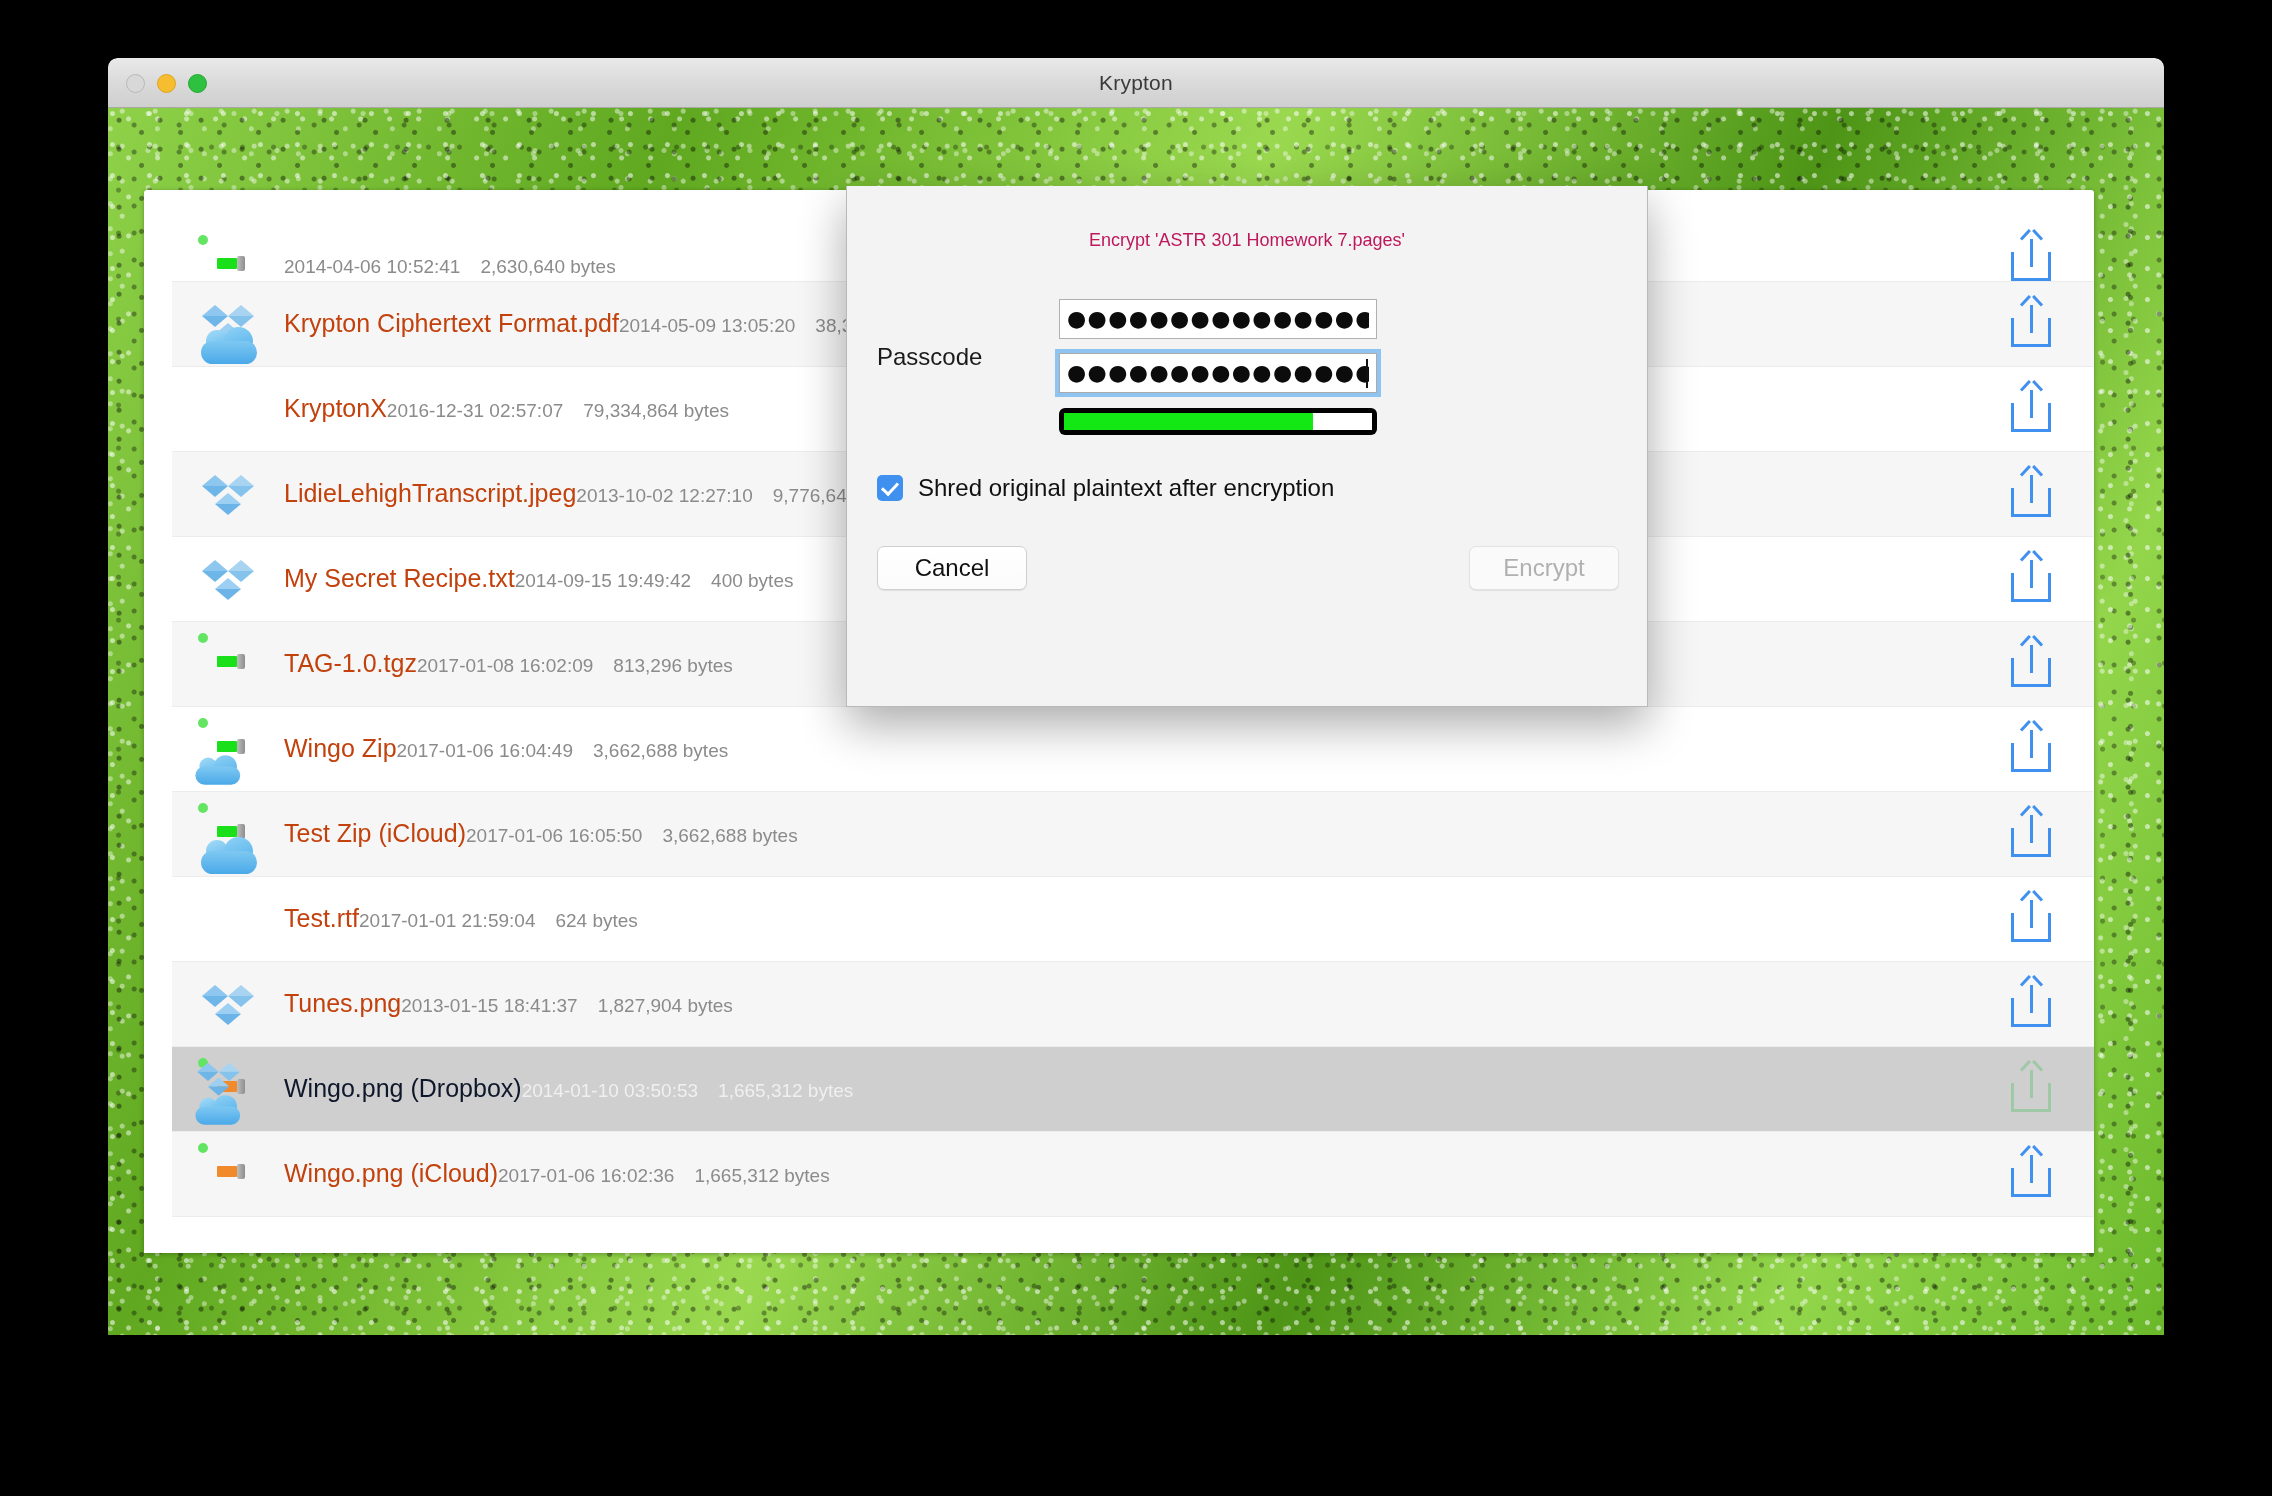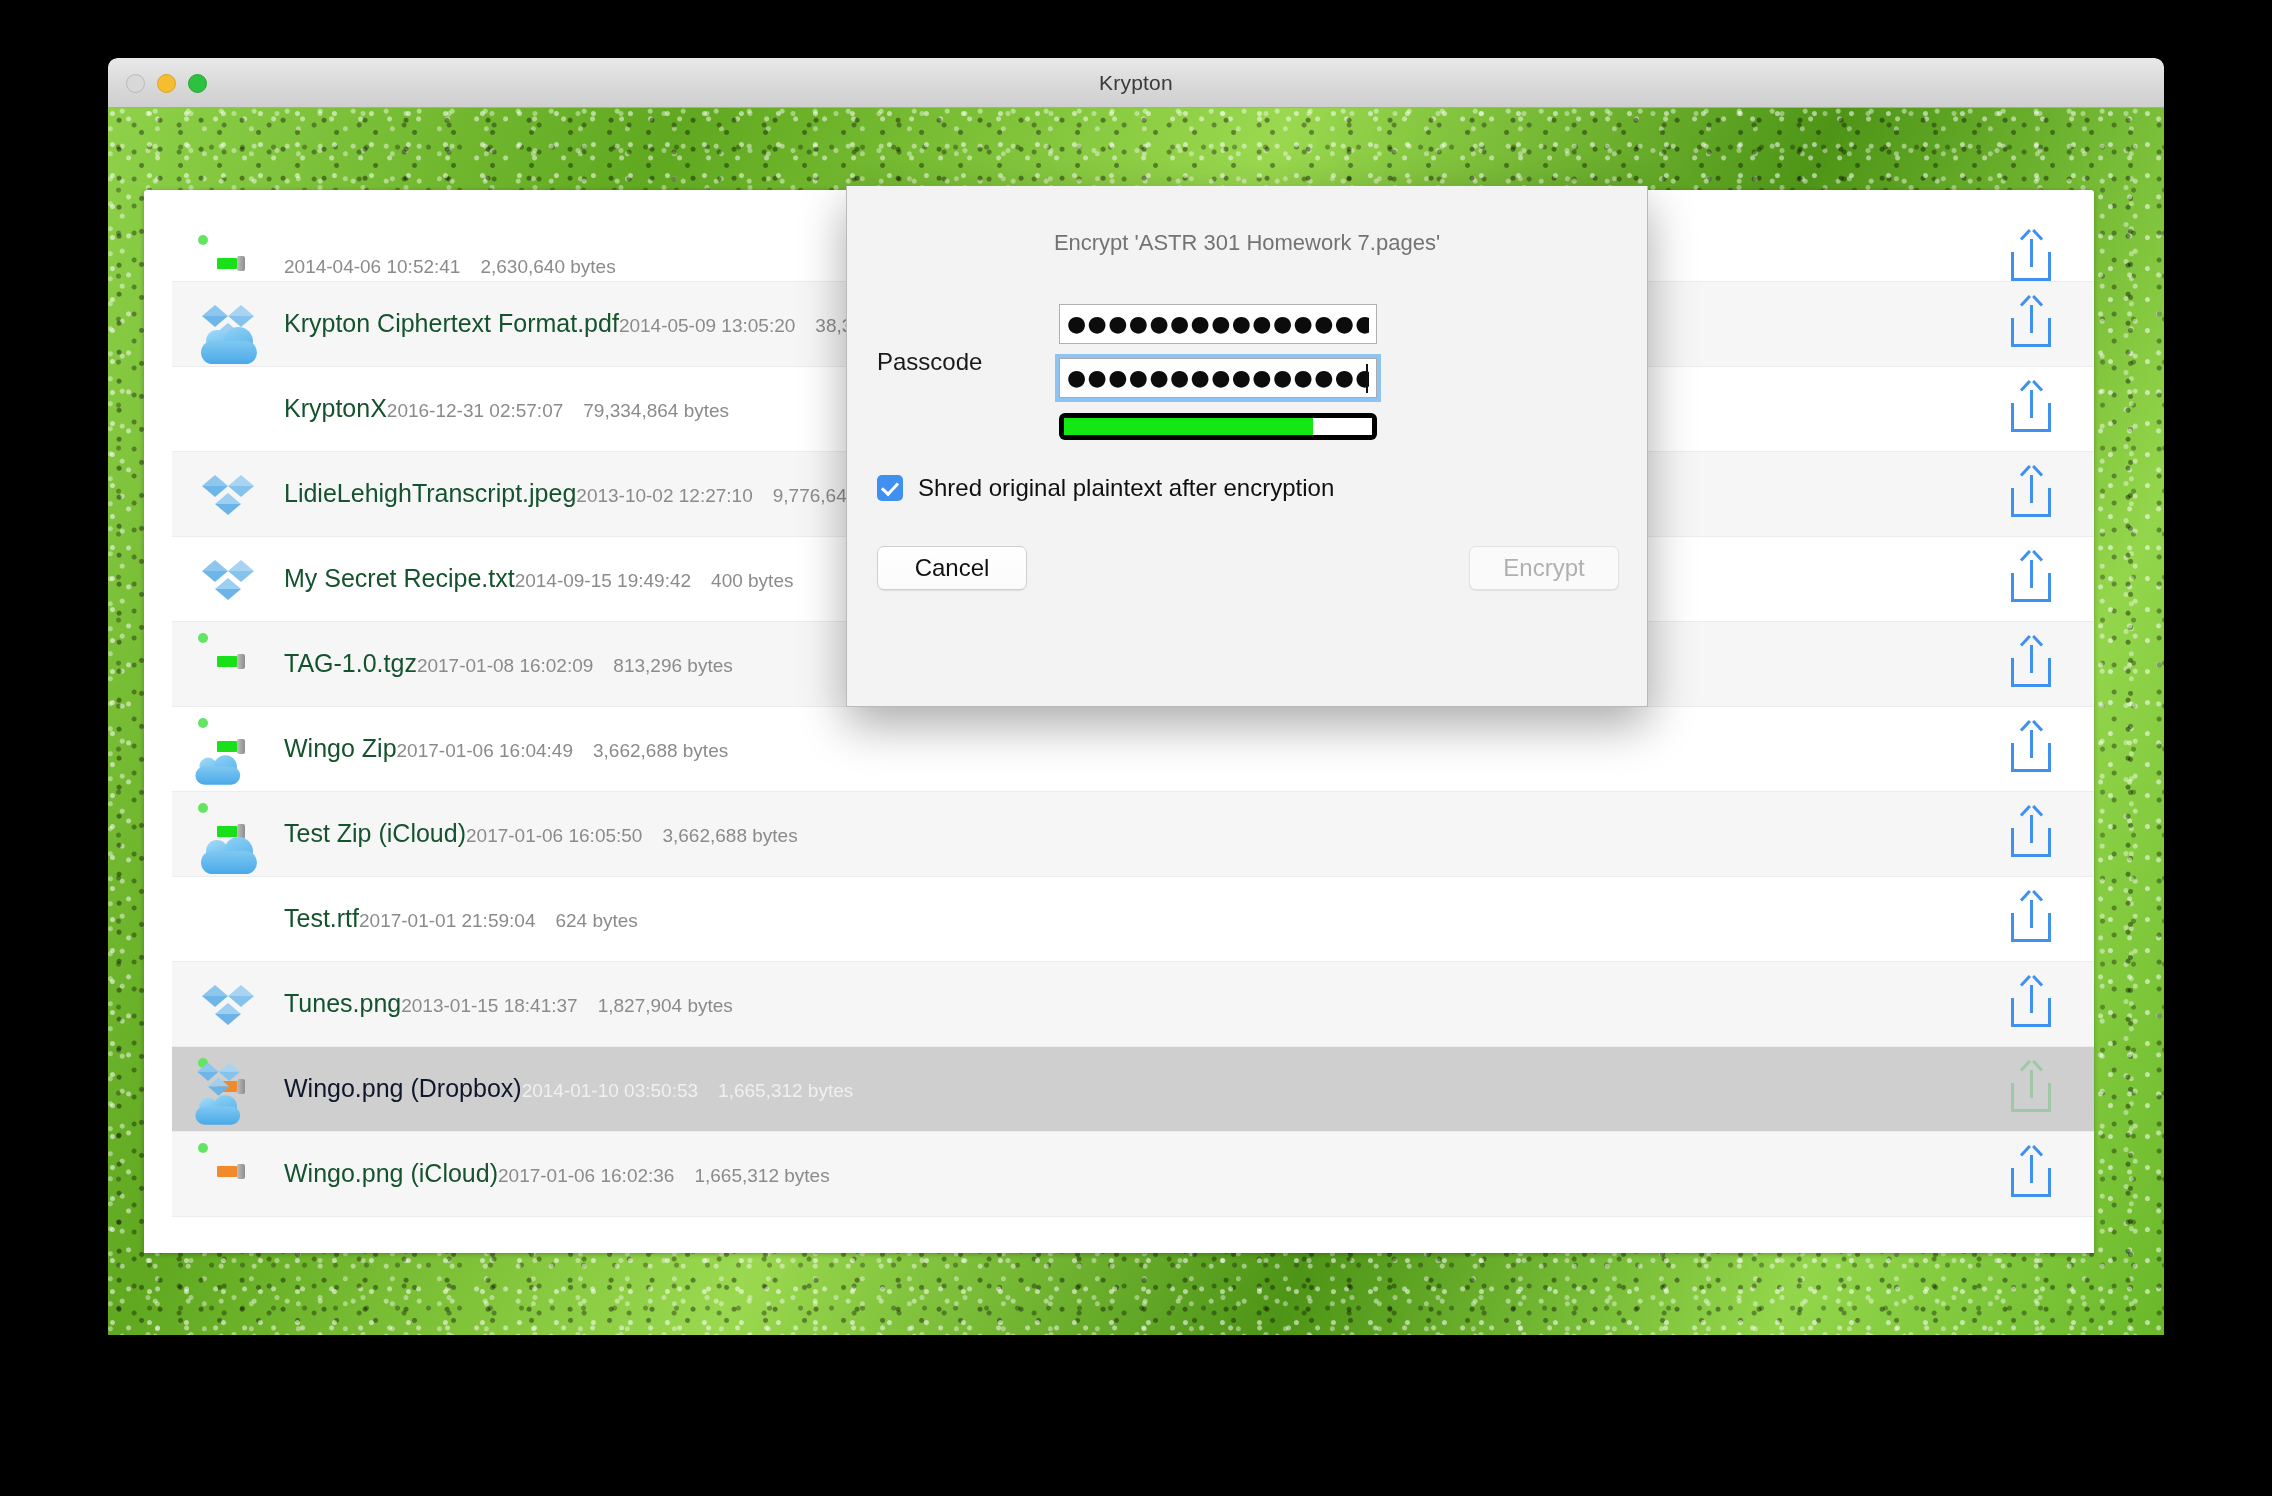--- a/index.html
+++ b/index.html
@@ -89,21 +89,21 @@
   .row.alt { background:#f6f6f6; }
   .row.clipped { height:40px; align-items:flex-end; }
   .row.selected { background:#cfcfcf; }
 
   .row-icon {
     position:relative; width:62px; height:62px; margin-left:26px; flex:0 0 62px;
   }
   .row.clipped .row-icon { margin-bottom:-16px; }
   .row-text { margin-left:24px; flex:1 1 auto; min-width:0; }
   .row-name {
-    font-size:25px; color:#14532d; line-height:30px; white-space:nowrap;
+    font-size:25px; color:#c2410c; line-height:30px; white-space:nowrap;
   }
   .row.selected .row-name { color:#0f172a; }
   .row-meta {
     font-size:19px; color:#8b8b8b; line-height:28px; margin-top:3px;
     white-space:nowrap;
   }
   .row-meta .size { margin-left:20px; }
   .row.selected .row-meta { color:#f0f0f0; }
 
   .row-action {
@@ -191,21 +191,21 @@
   .sheet {
     position:absolute; left:738px; top:78px;
     width:800px; height:520px;
     background:#f3f3f3;
     border:1px solid #b9b9b9;
     border-top:none;
     box-shadow:0 18px 44px rgba(0,0,0,.33);
     z-index:20;
   }
   .sheet-title {
-    text-align:center; font-size:22px; color:#737373;
+    text-align:center; font-size:18px; color:#be185d;
     padding-top:44px;
   }
   .field-block { position:relative; margin-top:48px; height:140px; }
   .field-label {
     position:absolute; left:30px; top:44px;
     font-size:24px; color:#1a1a1a;
   }
   .pw-col { position:absolute; left:212px; top:0; width:318px; }
   .pw-input {
     width:318px; height:40px; box-sizing:border-box;

